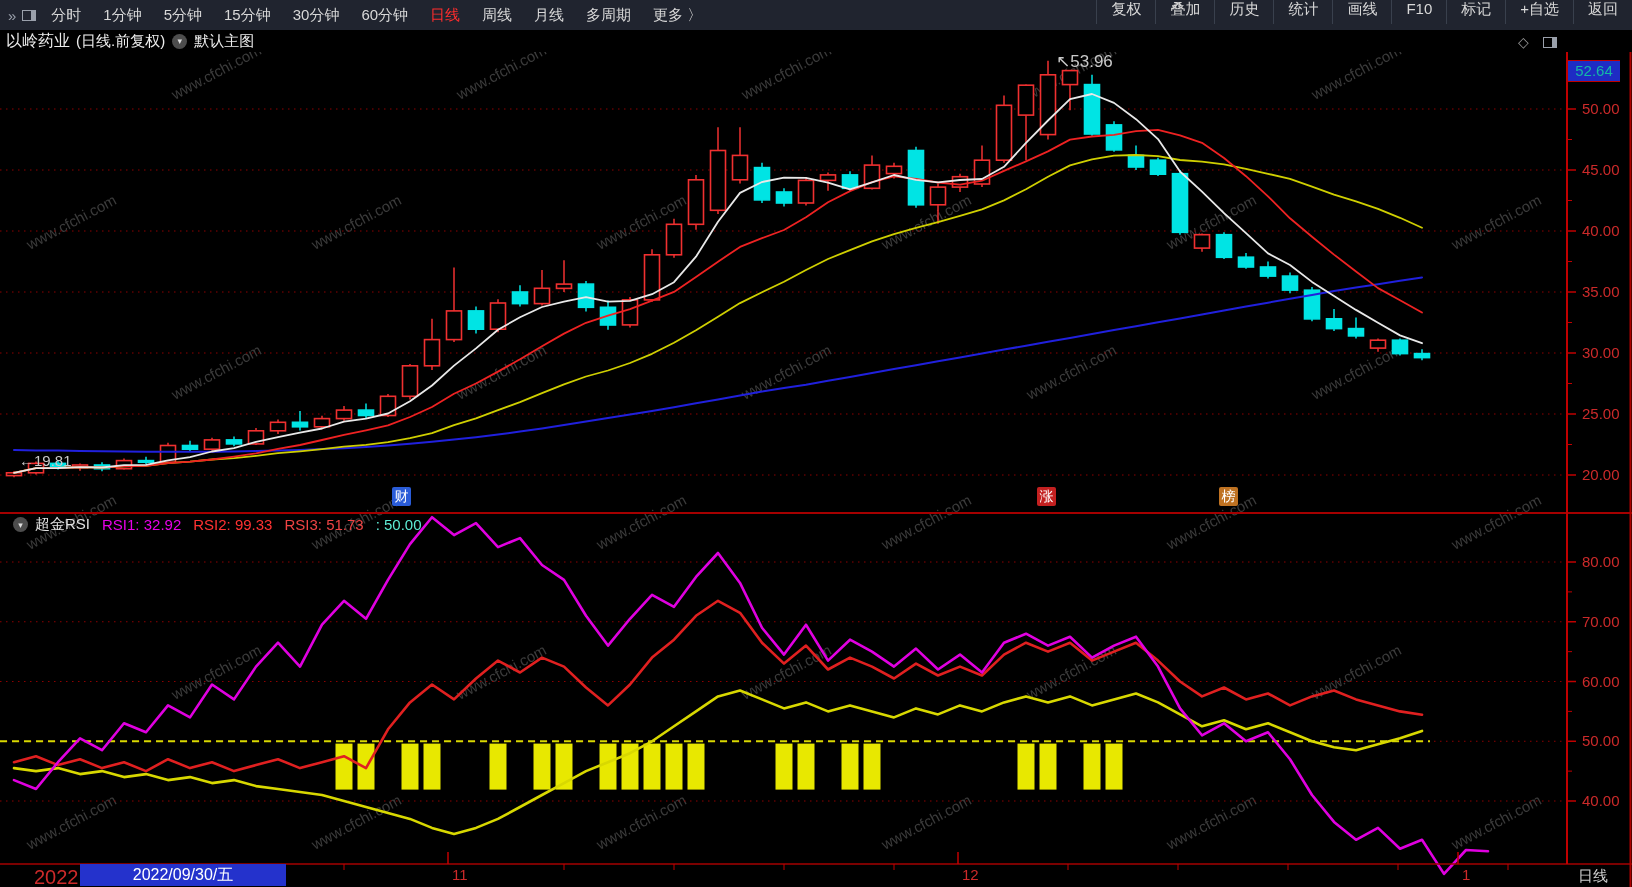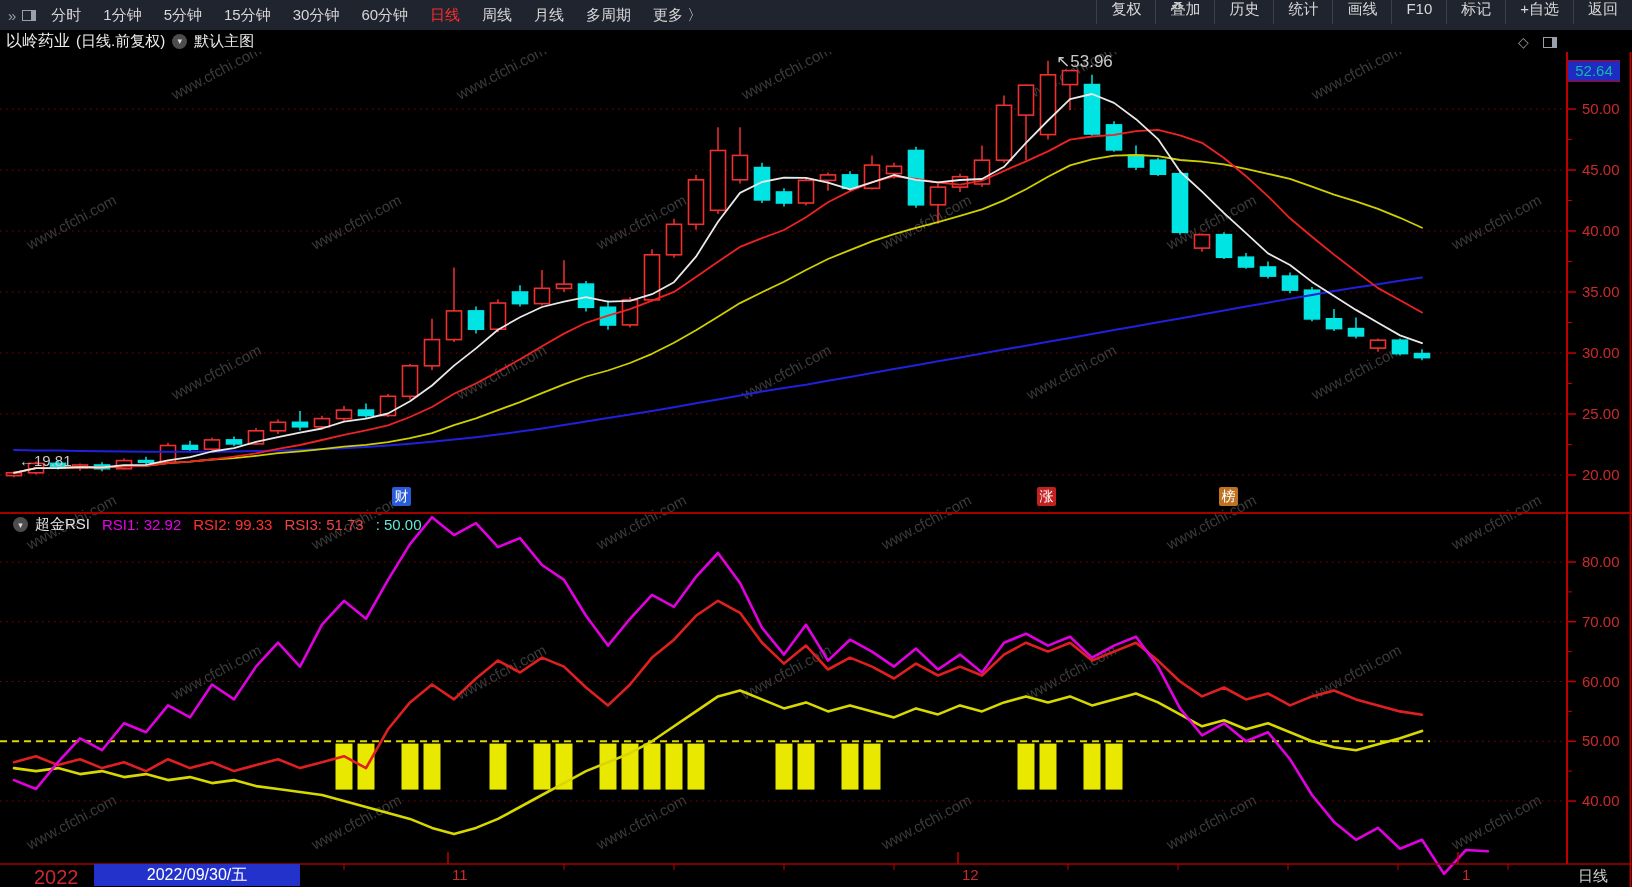--- a/index.html
+++ b/index.html
@@ -22,21 +22,21 @@
   .stock-name{margin-left:6px;font-size:16px;}
   .period-label{margin-left:6px;}
   .chev-circle{display:inline-flex;align-items:center;justify-content:center;width:15px;height:15px;
                border-radius:50%;background:#4d4d4d;color:#ddd;font-size:9px;margin:0 7px;}
   .ma-label{margin-left:14px;white-space:nowrap;}
   .title-icons{position:absolute;left:1518px;top:4px;color:#9a9a9a;font-size:14px;display:flex;gap:10px;align-items:center;}
   .rsi-header{position:absolute;left:6px;top:515px;display:flex;align-items:center;font-size:15px;color:#e2e2e2;z-index:3;}
   .rsi-val{margin-left:12px;white-space:nowrap;}
   .price-box{position:absolute;left:1568px;top:60px;width:52px;height:20px;line-height:20px;text-align:center;
              background:#1e2cc4;color:#14b8a6;font-size:15px;z-index:3;border-top:1px solid #c00000;border-bottom:1px solid #c00000;}
-  .date-box{position:absolute;left:94px;top:864px;width:206px;height:22px;line-height:22px;text-align:center;
+  .date-box{position:absolute;left:80px;top:864px;width:206px;height:22px;line-height:22px;text-align:center;
             background:#2432cc;color:#fff;font-size:16px;z-index:5;}
   .year-label{position:absolute;left:34px;top:866px;color:#cc2a2a;font-size:20px;z-index:5;}
   .bottom-period{position:absolute;left:1578px;top:867px;color:#cfcfcf;font-size:15px;z-index:5;}
   .badge{position:absolute;width:19px;height:19px;line-height:19px;text-align:center;color:#fff;font-size:14px;
          z-index:3;border-radius:2px;}
   .anno{position:absolute;color:#c9c9c9;z-index:3;white-space:nowrap;}
   #anno-high{left:1056px;top:51px;font-size:17px;}
   #anno-low{left:2px;top:452px;font-size:15px;margin-left:17px;}
 </style>
 </head>

